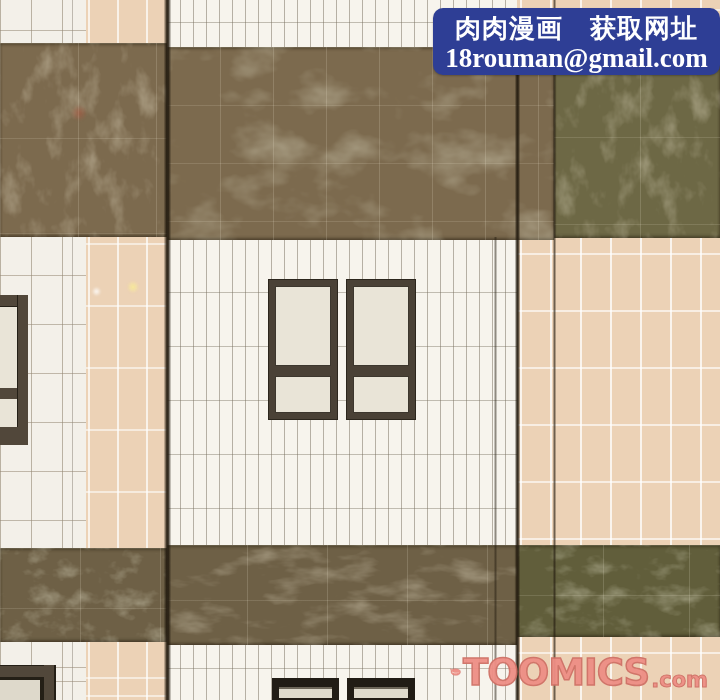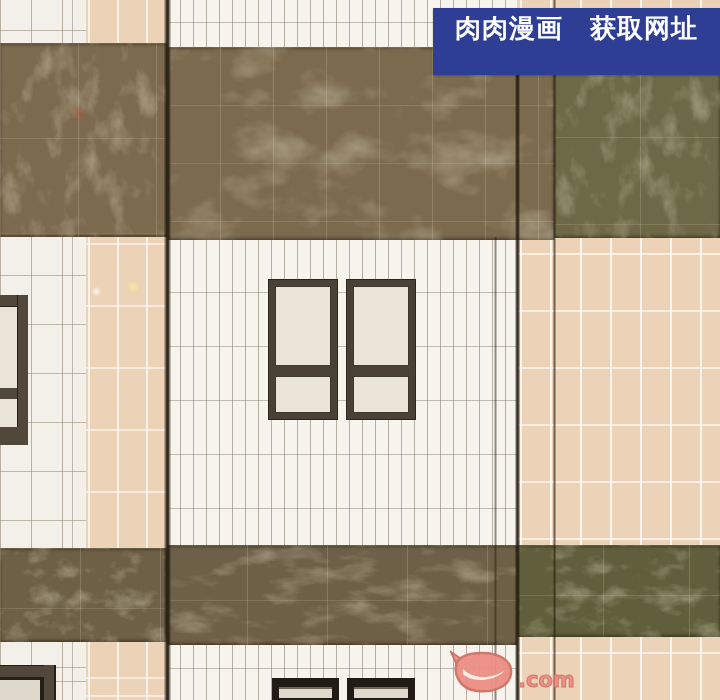--- a/index.html
+++ b/index.html
@@ -67,21 +67,21 @@
   .wpart .f{position:absolute;background:#51473a;}
   .wpart .fd{position:absolute;background:#241f16;}
   .wpart .p{position:absolute;background:var(--pane_cream,#e9e4d7);}
 
   .wpanel2{position:absolute;z-index:40;box-sizing:border-box;background:#dfdacc;
     border:2px solid #211c15;border-top-width:9px;border-left-width:7px;border-right-width:7px;
     box-shadow:inset 0 2px 0 rgba(60,52,40,.7);}
 
   
   .banner{position:absolute;z-index:60;background:var(--banner_bg,#2e3e95);color:var(--banner_fg,#fff);
-    text-align:center;box-shadow:0 1px 2px rgba(0,0,0,.25);}
+    text-align:center;box-shadow:0 1px 2px rgba(0,0,0,.25);border-radius:10px;}
   .banner .l1{margin-top:5px;font:700 26px "DejaVu Sans",sans-serif;letter-spacing:1px;line-height:30px;}
   .banner .l2{font:700 27px "Liberation Serif","DejaVu Serif",serif;line-height:30px;}
 
   
   .wm{position:absolute;z-index:60;display:flex;align-items:center;opacity:.95;}
   .wm .brand{font:800 37px "DejaVu Sans",sans-serif;color:var(--watermark_pink,#ee8e85);
     -webkit-text-stroke:1.5px #cf7166;letter-spacing:-1px;}
   .wm .suffix{font:800 21px "DejaVu Sans",sans-serif;color:var(--watermark_pink,#ee8e85);
     -webkit-text-stroke:1px #cf7166;align-self:flex-end;margin:0 12px 7px 2px;}
 
@@ -179,24 +179,26 @@
 
   <div class="wpanel2" style="left:272px;top:678px;width:67px;height:22px;"></div>
   <div class="wpanel2" style="left:347px;top:678px;width:68px;height:22px;"></div>
 
   <div class="dot" style="left:70px;top:105px;width:18px;height:16px;background:radial-gradient(circle, rgba(205,80,60,.38), rgba(205,80,60,0) 70%);z-index:20;"></div>
   <div class="dot" style="left:92px;top:287px;width:9px;height:9px;background:radial-gradient(circle, rgba(255,255,255,.95), rgba(255,255,255,0) 75%);"></div>
   <div class="dot" style="left:127px;top:281px;width:12px;height:12px;background:radial-gradient(circle, rgba(250,236,150,.95), rgba(250,236,150,0) 75%);"></div>
 
   <div class="banner" style="left:433px;top:8px;width:287px;height:67px;">
     <div class="l1">肉肉漫画　获取网址</div>
+    <div class="l2">18rouman@gmail.com</div>
   </div>
 
   <div class="wm" style="left:450px;top:645px;width:270px;height:54px;">
     <svg width="64" height="46" viewBox="0 0 64 46" style="margin-right:2px;">
       <path d="M10 9 L1 3 L6 14 Z" fill="#ee8e85" stroke="#cf7166" stroke-width="2"></path>
       <path d="M7 14 C3 24 9 40 27 42 C46 44 60 36 61 24 C62 12 50 4 32 4 C19 4 10 7 7 14 Z" fill="#ee8e85" stroke="#cf7166" stroke-width="2.5"></path>
       <path d="M13 20 C22 30 42 31 55 21 C46 33 22 34 13 25 Z" fill="#f6efe2"></path>
     </svg>
+    <span class="brand">TOOMICS</span>
     <span class="suffix">.com</span>
   </div>
 
 </div>
 
 </body></html>

